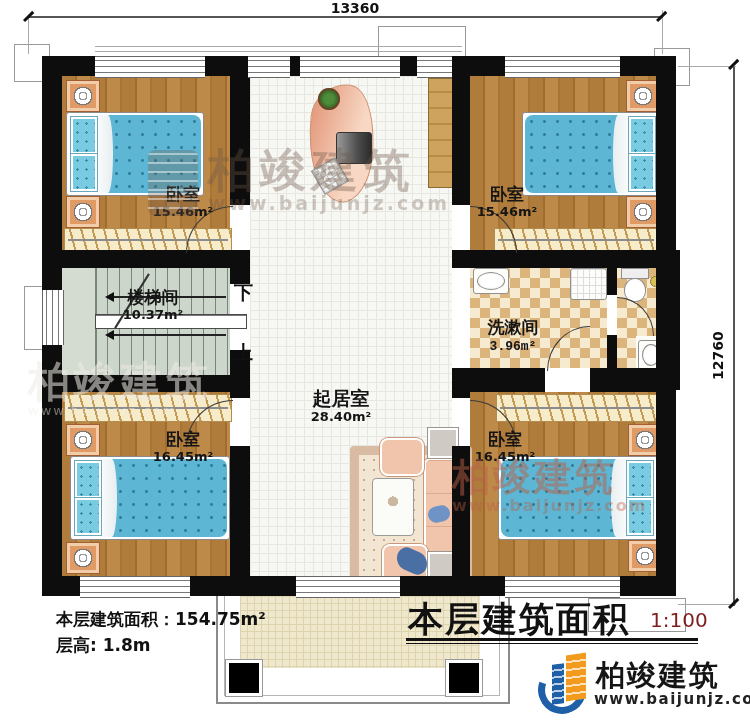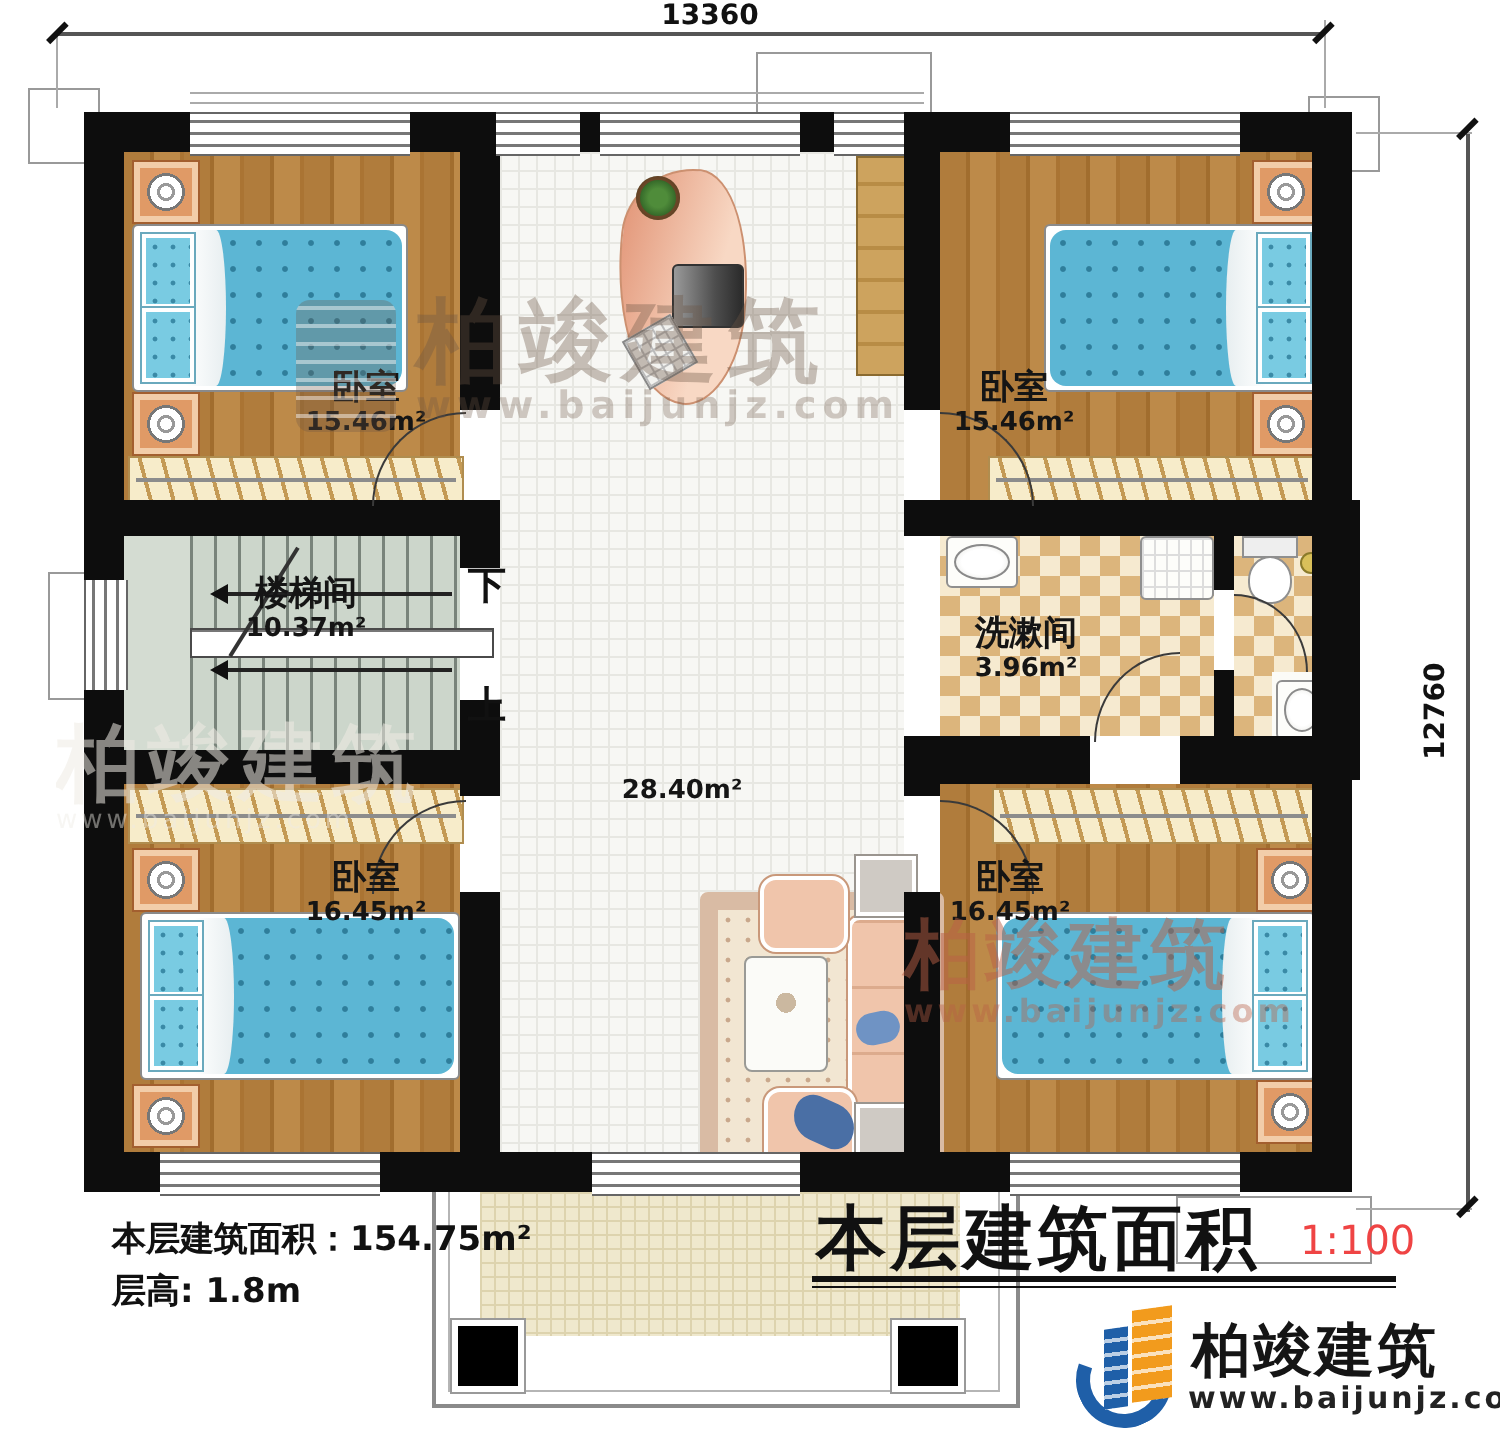--- a/index.html
+++ b/index.html
@@ -70,21 +70,21 @@
   .wm .cn2{display:block;font-size:42px;font-weight:bold;letter-spacing:4px;color:rgba(238,235,228,.55);}
   .wm .url2{display:block;font-size:13px;letter-spacing:2px;color:rgba(238,235,228,.45);}
   .wm .cn3{display:block;font-size:40px;font-weight:bold;letter-spacing:4px;color:rgba(216,209,198,.6);}
   .wm .url3{display:block;font-size:14px;letter-spacing:2px;color:rgba(216,209,198,.5);}
   .wm .cn4{display:block;font-size:38px;font-weight:bold;letter-spacing:3px;color:rgba(186,95,70,.5);}
   .wm .url4{display:block;font-size:16px;font-weight:bold;letter-spacing:2px;color:rgba(186,95,70,.4);}
   .wm-icon{position:absolute;width:50px;height:66px;border-radius:7px;background:rgba(108,86,68,.30);
       background-image:repeating-linear-gradient(0deg,transparent 0 7px,rgba(255,255,255,.45) 7px 9px);z-index:40;}
   
   .tb-title{position:absolute;z-index:30;font-size:35px;font-weight:bold;color:#111;letter-spacing:2px;}
-  .tb-scale{position:absolute;z-index:30;font-size:20px;color:#ef4444;}
+  .tb-scale{position:absolute;z-index:30;font-size:20px;color:#7f1d1d;}
   .note{position:absolute;z-index:30;font-size:17px;font-weight:bold;color:#111;}
   .brand-cn{position:absolute;z-index:30;font-size:29px;font-weight:bold;color:#151515;letter-spacing:2px;}
   .brand-url{position:absolute;z-index:30;font-size:15px;font-weight:bold;color:#222;letter-spacing:1.5px;}
 </style>
 </head>
 <body>
 
 <div id="plan">
 
   <div class="outline" style="left:14px;top:44px;width:34px;height:36px;"></div>
@@ -243,25 +243,26 @@
     <div class="rarea">15.46m²</div>
   </div>
   <div class="rlabel" style="left:452px;top:185px;">
     <div class="rname">卧室</div>
     <div class="rarea">15.46m²</div>
   </div>
   <div class="rlabel" style="left:98px;top:288px;">
     <div class="rname">楼梯间</div>
     <div class="rarea">10.37m²</div>
   </div>
-  <div class="rlabel" style="left:458px;top:308px;">
+  <div class="rlabel" style="left:458px;top:320px;font-family:Liberation Mono, monospace;">
     <div class="rname">洗漱间</div>
     <div class="rarea">3.96m²</div>
   </div>
   <div class="rlabel" style="left:286px;top:388px;">
+    <div class="rname" style="font-size:19px;">起居室</div>
     <div class="rarea">28.40m²</div>
   </div>
   <div class="rlabel" style="left:128px;top:430px;">
     <div class="rname">卧室</div>
     <div class="rarea">16.45m²</div>
   </div>
   <div class="rlabel" style="left:450px;top:430px;">
     <div class="rname">卧室</div>
     <div class="rarea">16.45m²</div>
   </div>

